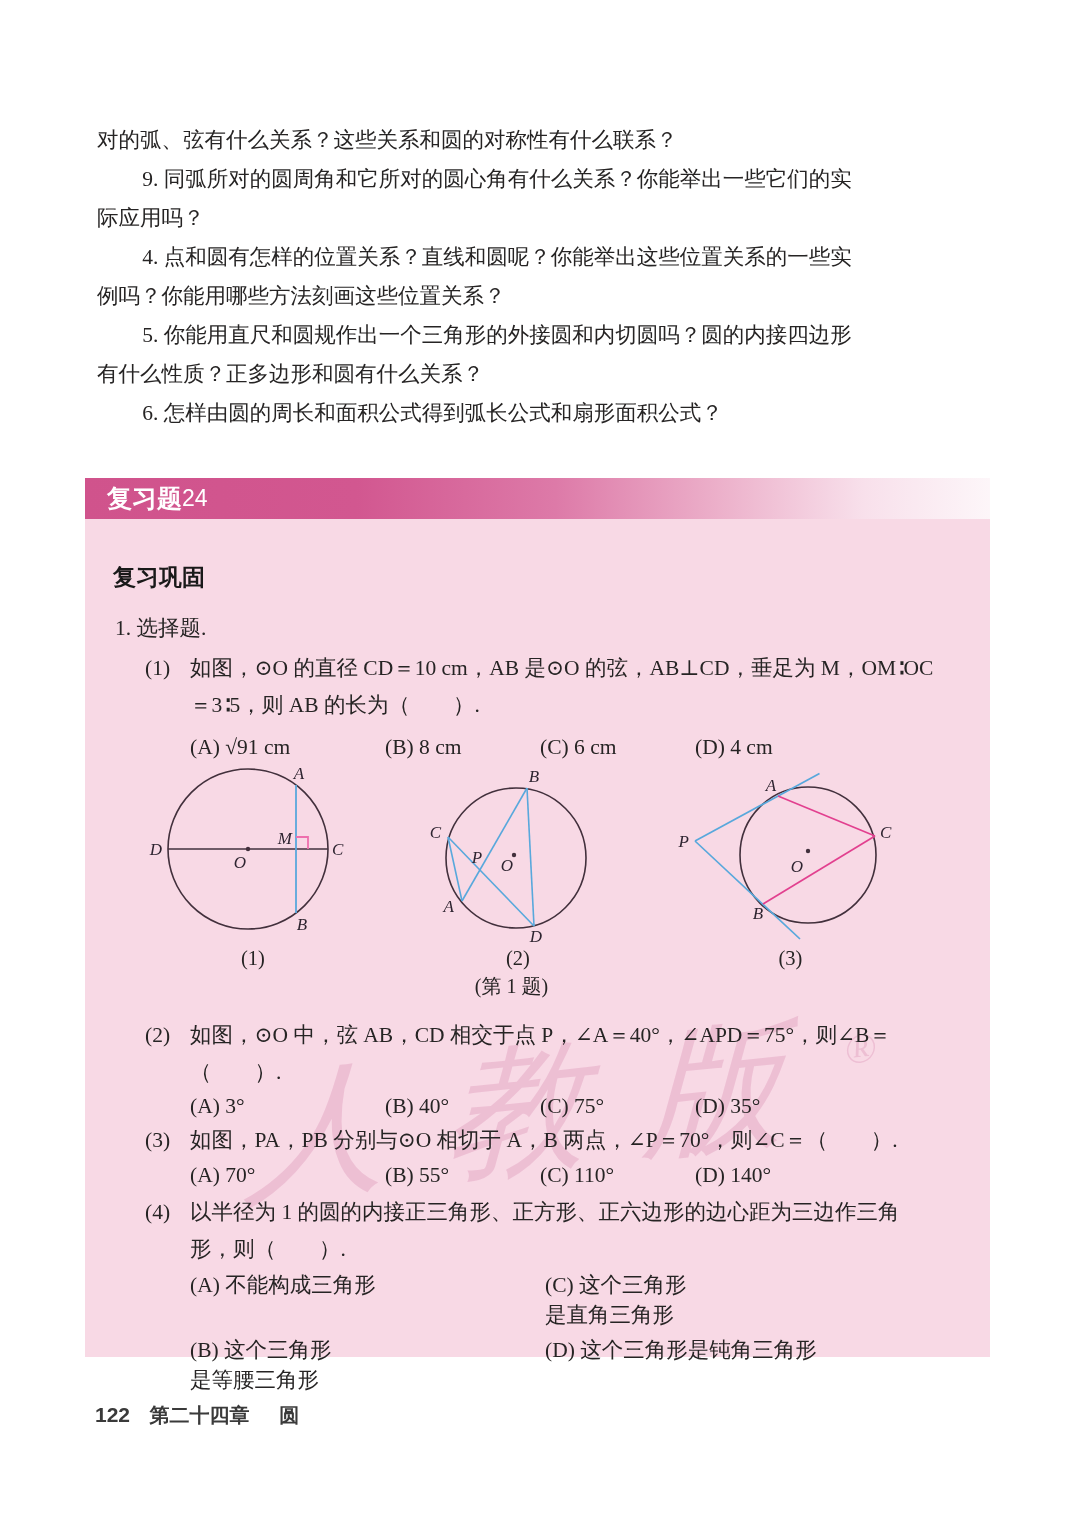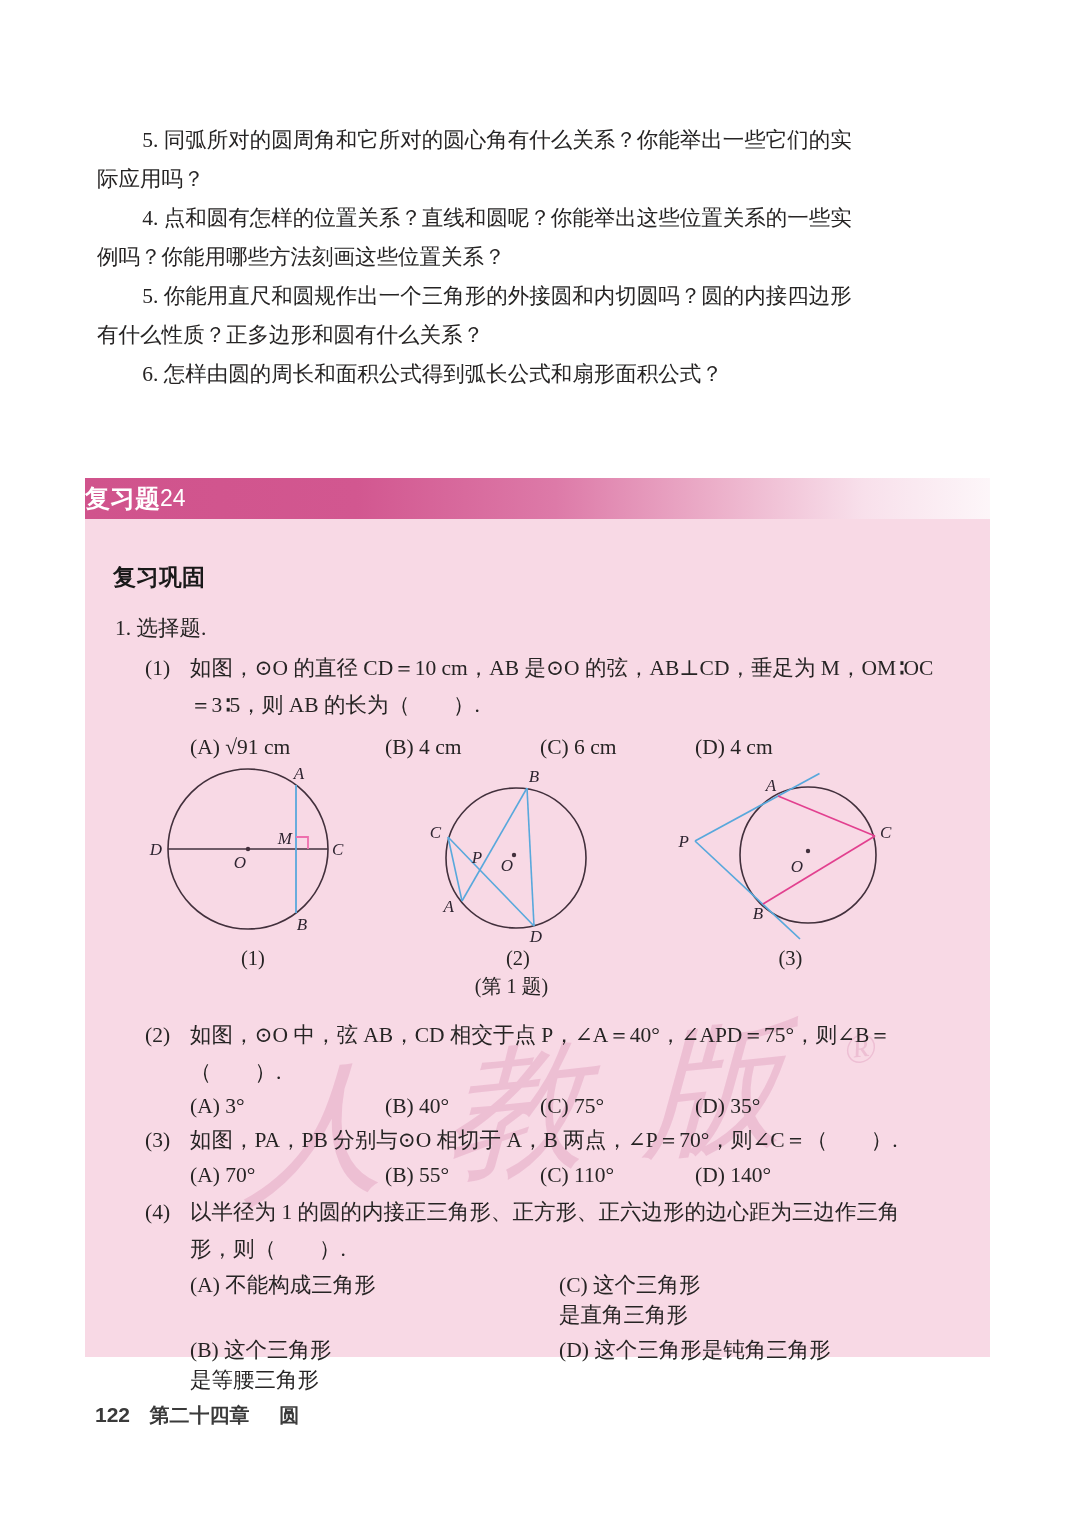--- a/index.html
+++ b/index.html
@@ -13,21 +13,21 @@
     position:absolute;left:97px;top:121px;width:762px;
     font-size:21.5px;line-height:39px;
   }
   .intro p{margin:0;}
   .intro p.num{text-indent:2.1em;}
   
   .banner{
     position:absolute;left:85px;top:478px;width:905px;height:41px;
     background:linear-gradient(90deg,#d0538c 0%,#d25790 30%,#dd7aa8 52%,
                #ecb0ca 70%,#f8e0eb 86%,#fdf6f9 100%);
-    display:flex;align-items:center;box-sizing:border-box;
+    display:flex;align-items:center;box-sizing:border-box;padding-left:22px;
   }
   .banner-title{
     color:#ffffff;font-weight:bold;font-size:25px;
     font-family:"Liberation Sans","DejaVu Sans",sans-serif;
   }
   .banner-number{
     color:#ffffff;font-size:23px;margin-left:0;
     font-family:"Liberation Sans","DejaVu Sans",sans-serif;
   }
   
@@ -63,21 +63,21 @@
   .part.p4{margin-top:4px;}
   
   .choices{
     display:flex;padding-left:77px;margin-top:8px;line-height:30px;height:30px;
   }
   .choices .choice:nth-child(1){width:195px;}
   .choices .choice:nth-child(2){width:155px;}
   .choices .choice:nth-child(3){width:155px;}
   .choices.mt0{margin-top:0;}
   .choices.mt1{margin-top:1px;}
-  .choices.mt2{margin-top:2px;gap:14px;}
+  .choices.mt2{margin-top:2px;}
   .choices.grid2{
     display:grid;grid-template-columns:355px auto;row-gap:5px;height:auto;
   }
   
   .figrow{position:relative;height:255px;}
   .fig{position:absolute;text-align:center;}
   .fig svg{display:block;}
   .figcap{font-size:20.5px;line-height:30px;}
   .fig1{left:30px;top:-8px;width:220px;}
   .fig1 .figcap{margin-top:-11px;}
@@ -101,21 +101,22 @@
     color:#3a3a3a;font-size:20px;
   }
   .footer-page{font-weight:bold;font-size:21px;}
   .footer-chapter{margin-left:14px;font-weight:bold;}
   .footer-topic{margin-left:24px;font-weight:bold;}
 </style>
 </head>
 <body>
 
 <div class="intro">
-  <p class="num">5. 同弧所对的圆周角和它所对的圆心角有什么关系？你能举出一些它们的实际应用吗？</p>
+  <p class="cont">对的弧、弦有什么关系？这些关系和圆的对称性有什么联系？</p>
+  <p class="num">9. 同弧所对的圆周角和它所对的圆心角有什么关系？你能举出一些它们的实际应用吗？</p>
   <p class="num">4. 点和圆有怎样的位置关系？直线和圆呢？你能举出这些位置关系的一些实例吗？你能用哪些方法刻画这些位置关系？</p>
   <p class="num">5. 你能用直尺和圆规作出一个三角形的外接圆和内切圆吗？圆的内接四边形有什么性质？正多边形和圆有什么关系？</p>
   <p class="num">6. 怎样由圆的周长和面积公式得到弧长公式和扇形面积公式？</p>
 </div>
 
 <div class="banner">
   <span class="banner-title">复习题</span>
   <span class="banner-number">24</span>
 </div>
 
@@ -131,21 +132,21 @@
       <span>1.</span>
       <span>选择题.</span>
     </div>
 
     <div class="part p1">
       <span class="part-label">(1)</span>
       <span class="part-text">如图，⊙O 的直径 CD＝10 cm，AB 是⊙O 的弦，AB⊥CD，垂足为 M，OM∶OC＝3∶5，则 AB 的长为（　　）.</span>
     </div>
     <div class="choices">
       <span class="choice">(A) √91 cm</span>
-      <span class="choice">(B) 4 cm</span>
+      <span class="choice">(B) 8 cm</span>
       <span class="choice">(C) 6 cm</span>
       <span class="choice">(D) 4 cm</span>
     </div>
 
     <div class="figrow">
 
       <div class="fig fig1">
         <svg width="220" height="200" viewBox="0 0 220 200">
           <circle cx="105" cy="95" r="80" fill="none" stroke="#42303c" stroke-width="1.6"></circle>
           <line x1="25" y1="95" x2="185" y2="95" stroke="#42303c" stroke-width="1.6"></line>

